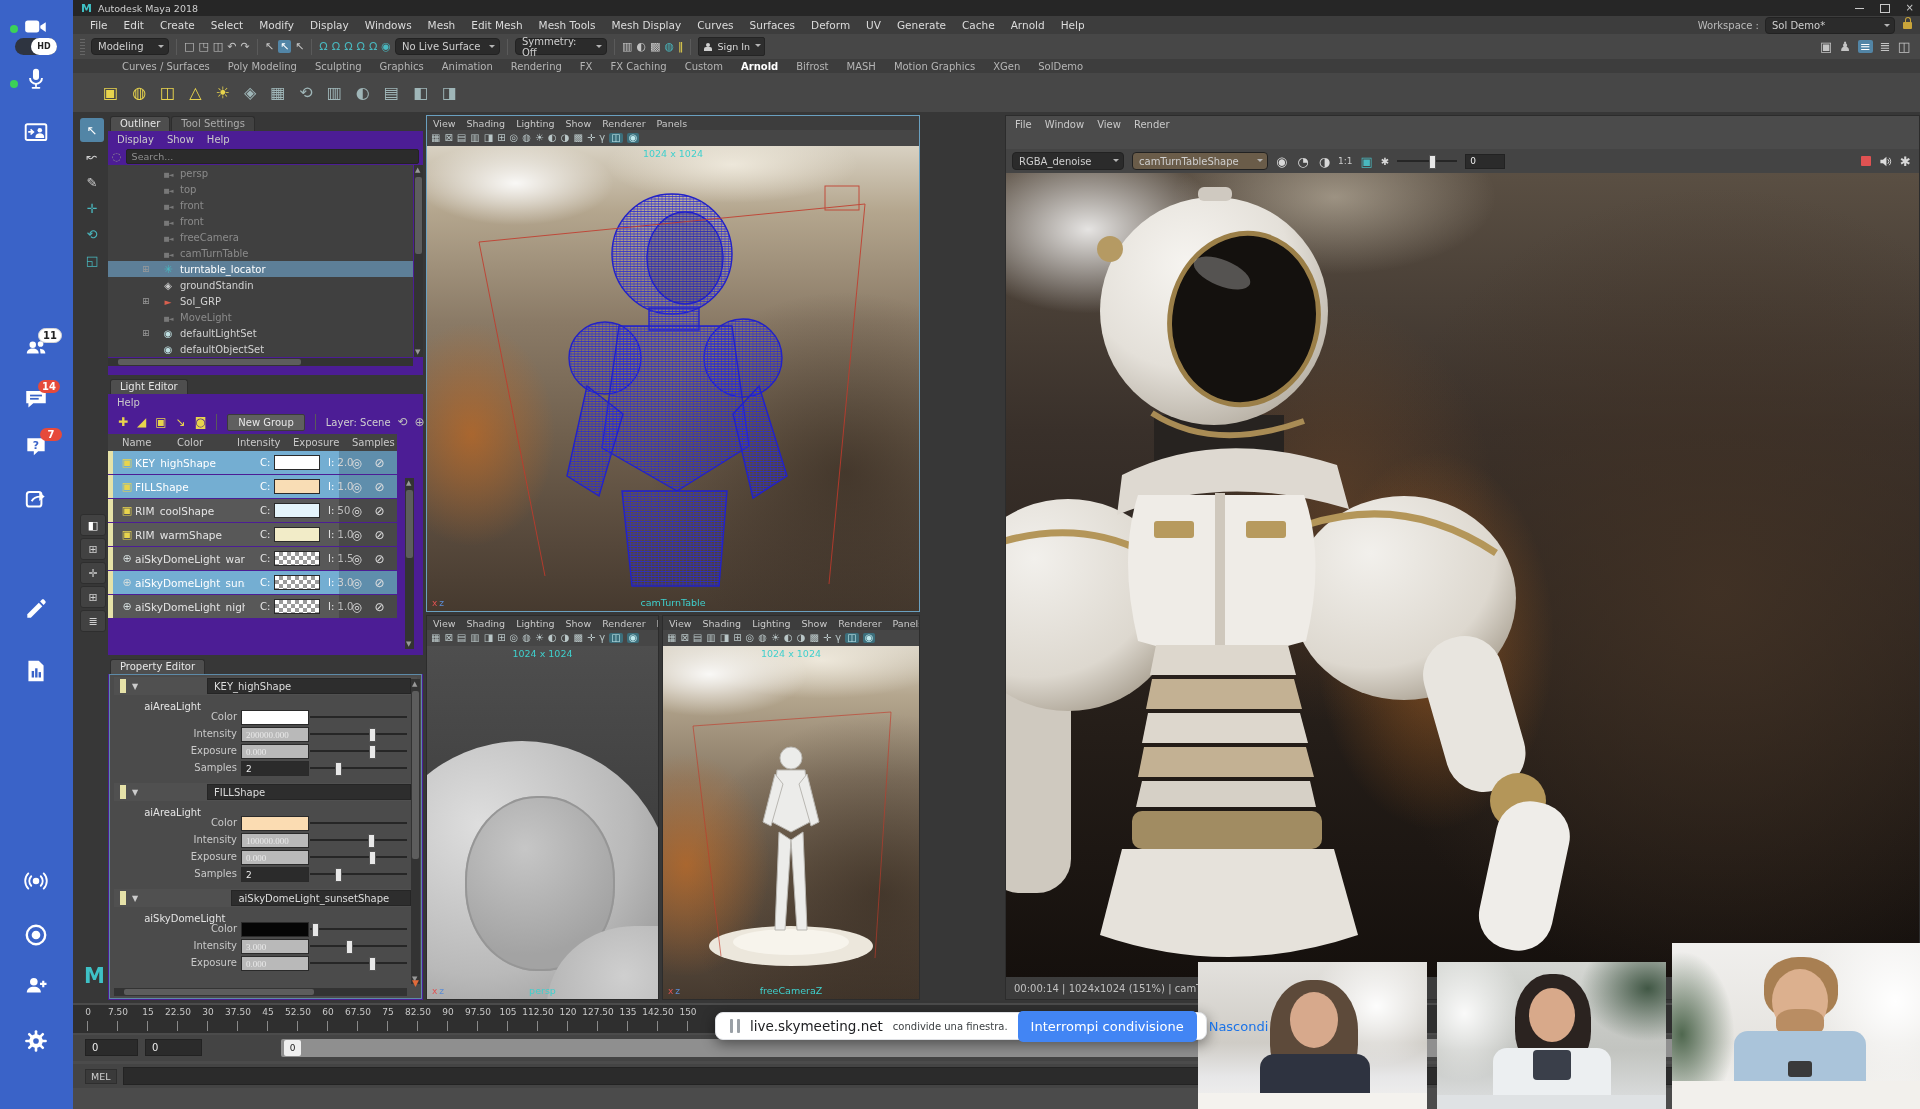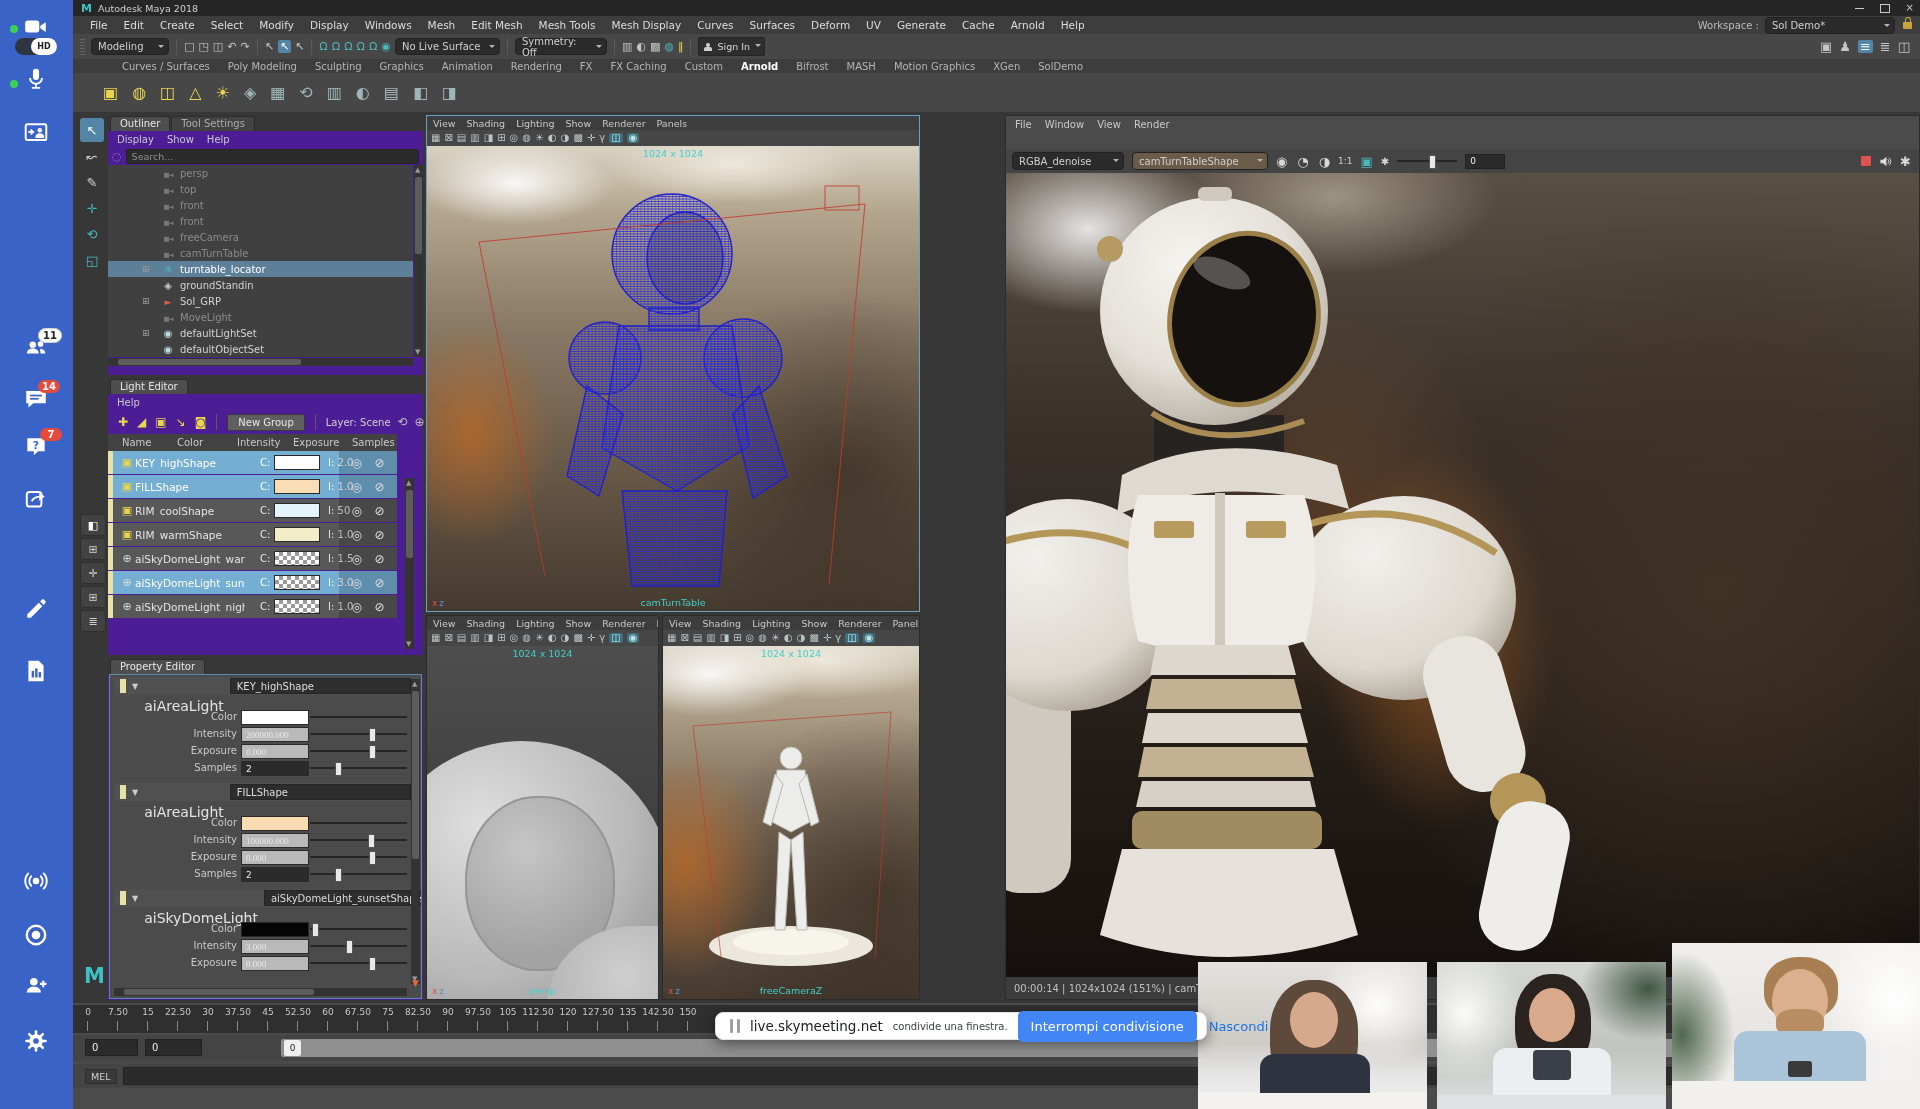--- a/index.html
+++ b/index.html
@@ -123,21 +123,21 @@
   .rbtns{position:absolute;right:0;top:0;bottom:0;width:58px;background:rgba(0,0,0,.18);display:flex;
          align-items:center;justify-content:space-evenly;}
   .rbtns .ic{font-size:12px;color:#e0e0e0;}
   .checker{background:repeating-conic-gradient(#9a9a9a 0 25%,#fff 0 50%) 0 0/8px 8px !important;}
   
   .pe{border:1px solid #5d8aa8;}
   .pesec{position:relative;}
   .pehdr{height:18px;background:#505050;display:flex;align-items:center;gap:6px;padding-left:6px;margin:2px 4px 0 4px;}
   .pestrip{width:6px;height:14px;background:#e6e2a8;flex:none;}
   .pecaret{font-size:8px;color:#ccc;}
-  .petype{font-size:14px;color:#e4e4e4;white-space:nowrap;margin-top:40px;}
+  .petype{font-size:10px;color:#e4e4e4;white-space:nowrap;margin-top:40px;}
   .pename{flex:1;height:14px;background:#2d2d2d;border:1px solid #252525;color:#ddd;font-size:10px;
           display:flex;align-items:center;padding-left:6px;margin-right:6px;}
   .prow{position:relative;height:17px;}
   .plabel{position:absolute;right:calc(100% - 127px);font-size:10px;color:#c9c9c9;top:2px;}
   .pfield{position:absolute;left:131px;top:1px;width:62px;height:13px;font-size:9px;display:flex;
           align-items:center;padding-left:4px;border:1px solid #2a2a2a;}
   .f-light{background:#b9b9b9;color:#e9e9e9;font-family:Liberation Serif, serif;}
   .f-dark{background:#2b2b2b;color:#eee;}
   .f-swatch{background:#fff;}
   .ptrack{position:absolute;left:200px;right:14px;top:7px;height:2px;background:#262626;}

